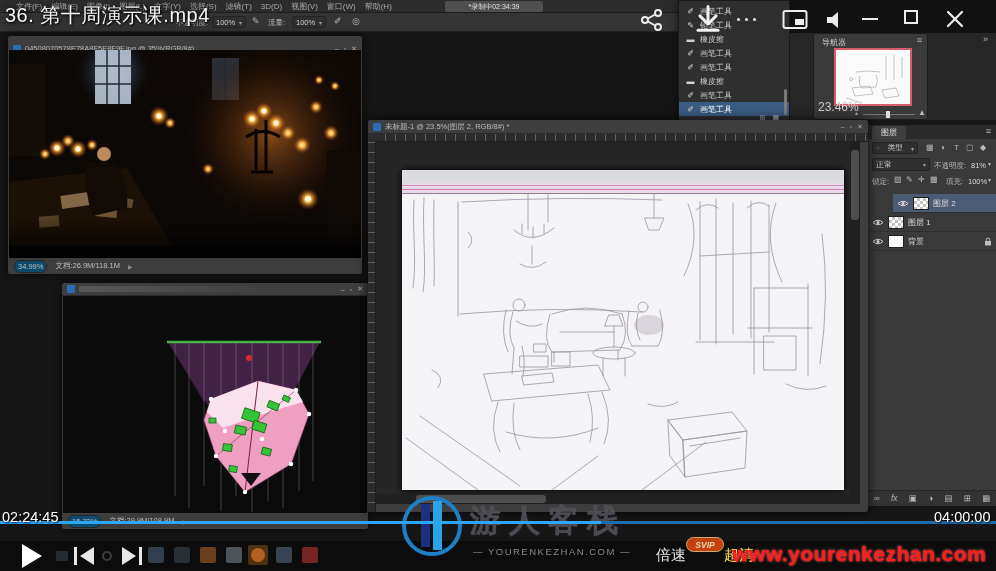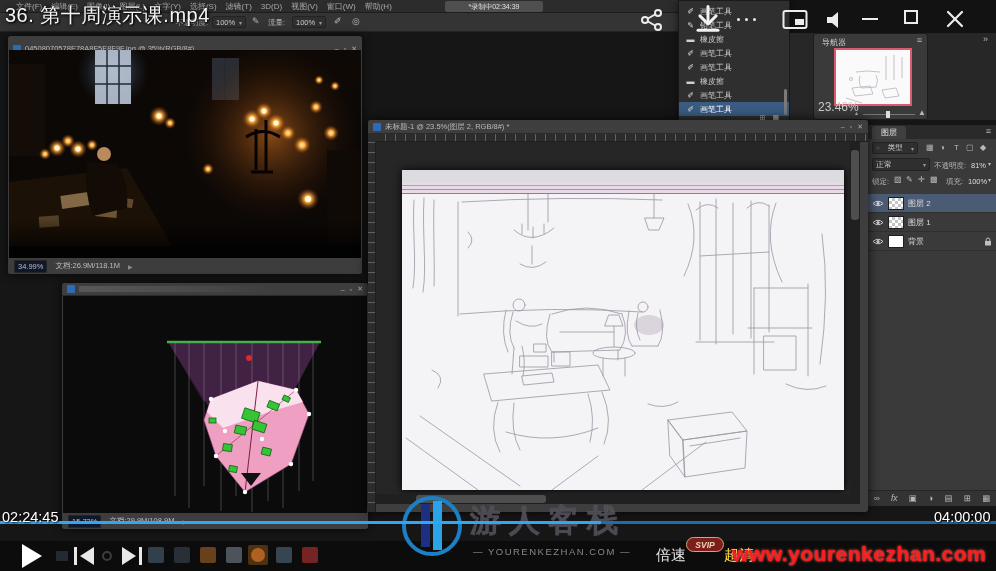--- a/index.html
+++ b/index.html
@@ -10,34 +10,34 @@
   .panel{background:#3a3a3a;border:1px solid #1c1c1c;box-sizing:border-box;}
   .dropbox{background:#2f2f2f;border:1px solid #232323;border-radius:2px;color:#cccccc;
            display:flex;align-items:center;justify-content:space-between;padding:0 3px;box-sizing:border-box;}
   .glyph{color:#b8b8b8;line-height:1;}
   .checker{background-color:#fff;background-image:
      linear-gradient(45deg,#c4c4c4 25%,transparent 25%,transparent 75%,#c4c4c4 75%),
      linear-gradient(45deg,#c4c4c4 25%,transparent 25%,transparent 75%,#c4c4c4 75%);
      background-size:6px 6px;background-position:0 0,3px 3px;border:1px solid #1f1f1f;box-sizing:border-box;}
   .winbtns{display:flex;gap:5px;align-items:center;color:#a8a8a8;font-size:7px;}
   .statusbar{background:#3d3d3d;display:flex;align-items:center;gap:8px;color:#bdbdbd;font-size:7.5px;padding:0 6px;box-sizing:border-box;}
-  .zoombox{background:#0f172a;border:1px solid #262626;padding:1px 3px;border-radius:1px;}
+  .zoombox{background:#0c4a6e;border:1px solid #262626;padding:1px 3px;border-radius:6px;}
   .titlebar{background:#3e3e3e;display:flex;align-items:center;box-sizing:border-box;
             border-bottom:1px solid #2a2a2a;border-radius:3px 3px 0 0;}
   .psicon{width:8px;height:8px;background:#2d6cb5;border-radius:1px;margin:0 4px 0 5px;flex:none;}
   .doctitle{color:#b9b9b9;font-size:7.5px;flex:1;overflow:hidden;white-space:nowrap;text-overflow:ellipsis;}
   .ruler-h{background:#2c2c2c;background-image:repeating-linear-gradient(90deg,transparent 0 9px,#606060 9px 10px);
            border-bottom:1px solid #1e1e1e;box-sizing:border-box;}
   .ruler-v{background:#2c2c2c;background-image:repeating-linear-gradient(0deg,transparent 0 9px,#606060 9px 10px);
            border-right:1px solid #1e1e1e;box-sizing:border-box;}
   .toolrow{height:14px;display:flex;align-items:center;gap:5px;padding-left:7px;color:#c8c8c8;font-size:8px;}
   .toolrow .ticon{font-size:8px;color:#d0d0d0;width:9px;text-align:center;}
   .toolrow.sel{background:#3a5b82;color:#fff;}
   .layerrow{height:18px;display:flex;align-items:center;gap:4px;padding:0 4px;border-bottom:1px solid #2f2f2f;color:#dcdcdc;font-size:8px;}
-  .layerrow.sel{background:#4b5b74;}
+  .layerrow.sel{background:#4b5b74;margin-left:25px;}
   .thumb{width:16px;height:13px;flex:none;}
   .menuitem{cursor:default;}
   .vicon{color:#ececec;}
   .dots span{display:block;width:3px;height:3px;border-radius:50%;background:#ececec;}
   .tbicon{width:16px;height:16px;border-radius:2px;opacity:.85;}
 </style>
 </head>
 <body>
 
 <div id="root">
@@ -525,21 +525,21 @@
     <span class="a nw" style="left:656px;top:5px;font-size:15px;color:#e8e8e8;font-family:Liberation Mono, monospace;">倍速</span>
     <span class="a nw" style="left:724px;top:5px;font-size:15px;color:#fde047;">超清</span>
   </div>
 
   <div class="a" style="left:0;top:521px;width:996px;height:3px;background:#1d6cab;z-index:18;">
     <div style="height: 100%; width: 60.3%; background: rgb(47, 167, 247);"></div>
   </div>
   <span class="a nw" style="left:2px;top:509px;font-size:14.5px;color:#fff;z-index:19;text-shadow:1px 1px 2px #000;">02:24:45</span>
   <span class="a nw" style="left:934px;top:509px;font-size:14.5px;color:#fff;z-index:19;text-shadow:1px 1px 2px #000;">04:00:00</span>
 
-  <div class="a nw" style="left:686px;top:537px;width:36px;height:13px;border:1px solid #cfa870;border-radius:8px;background:#7f1d1d;color:#ead9b0;
+  <div class="a nw" style="left:686px;top:537px;width:36px;height:13px;border:1px solid #cfa870;border-radius:8px;background:#c2410c;color:#ead9b0;
               font-size:8.5px;font-weight:bold;font-style:italic;display:flex;align-items:center;justify-content:center;z-index:19;">SVIP</div>
 
   <div class="a" style="left:402px;top:496px;width:60px;height:60px;z-index:16;">
     <div class="a" style="left:0;top:0;width:60px;height:60px;border:4px solid #1d7fc4;border-radius:50%;box-sizing:border-box;"></div>
     <div class="a" style="left:19px;top:8px;width:9px;height:43px;background:#1c2f80;"></div>
     <div class="a" style="left:31px;top:5px;width:9px;height:49px;background:#2aa3e8;"></div>
   </div>
   <span class="a nw" style="left:470px;top:500px;font-size:31px;font-weight:bold;font-family:'Liberation Serif',serif;
                color:rgba(75,73,82,.92);letter-spacing:8px;z-index:16;text-shadow:0 0 1px rgba(255,255,255,.3);">游人客栈</span>
   <span class="a nw" style="left:462px;top:546px;width:180px;text-align:center;font-size:9.5px;letter-spacing:1.5px;color:#87878d;z-index:16;">— YOURENKEZHAN.COM —</span>

